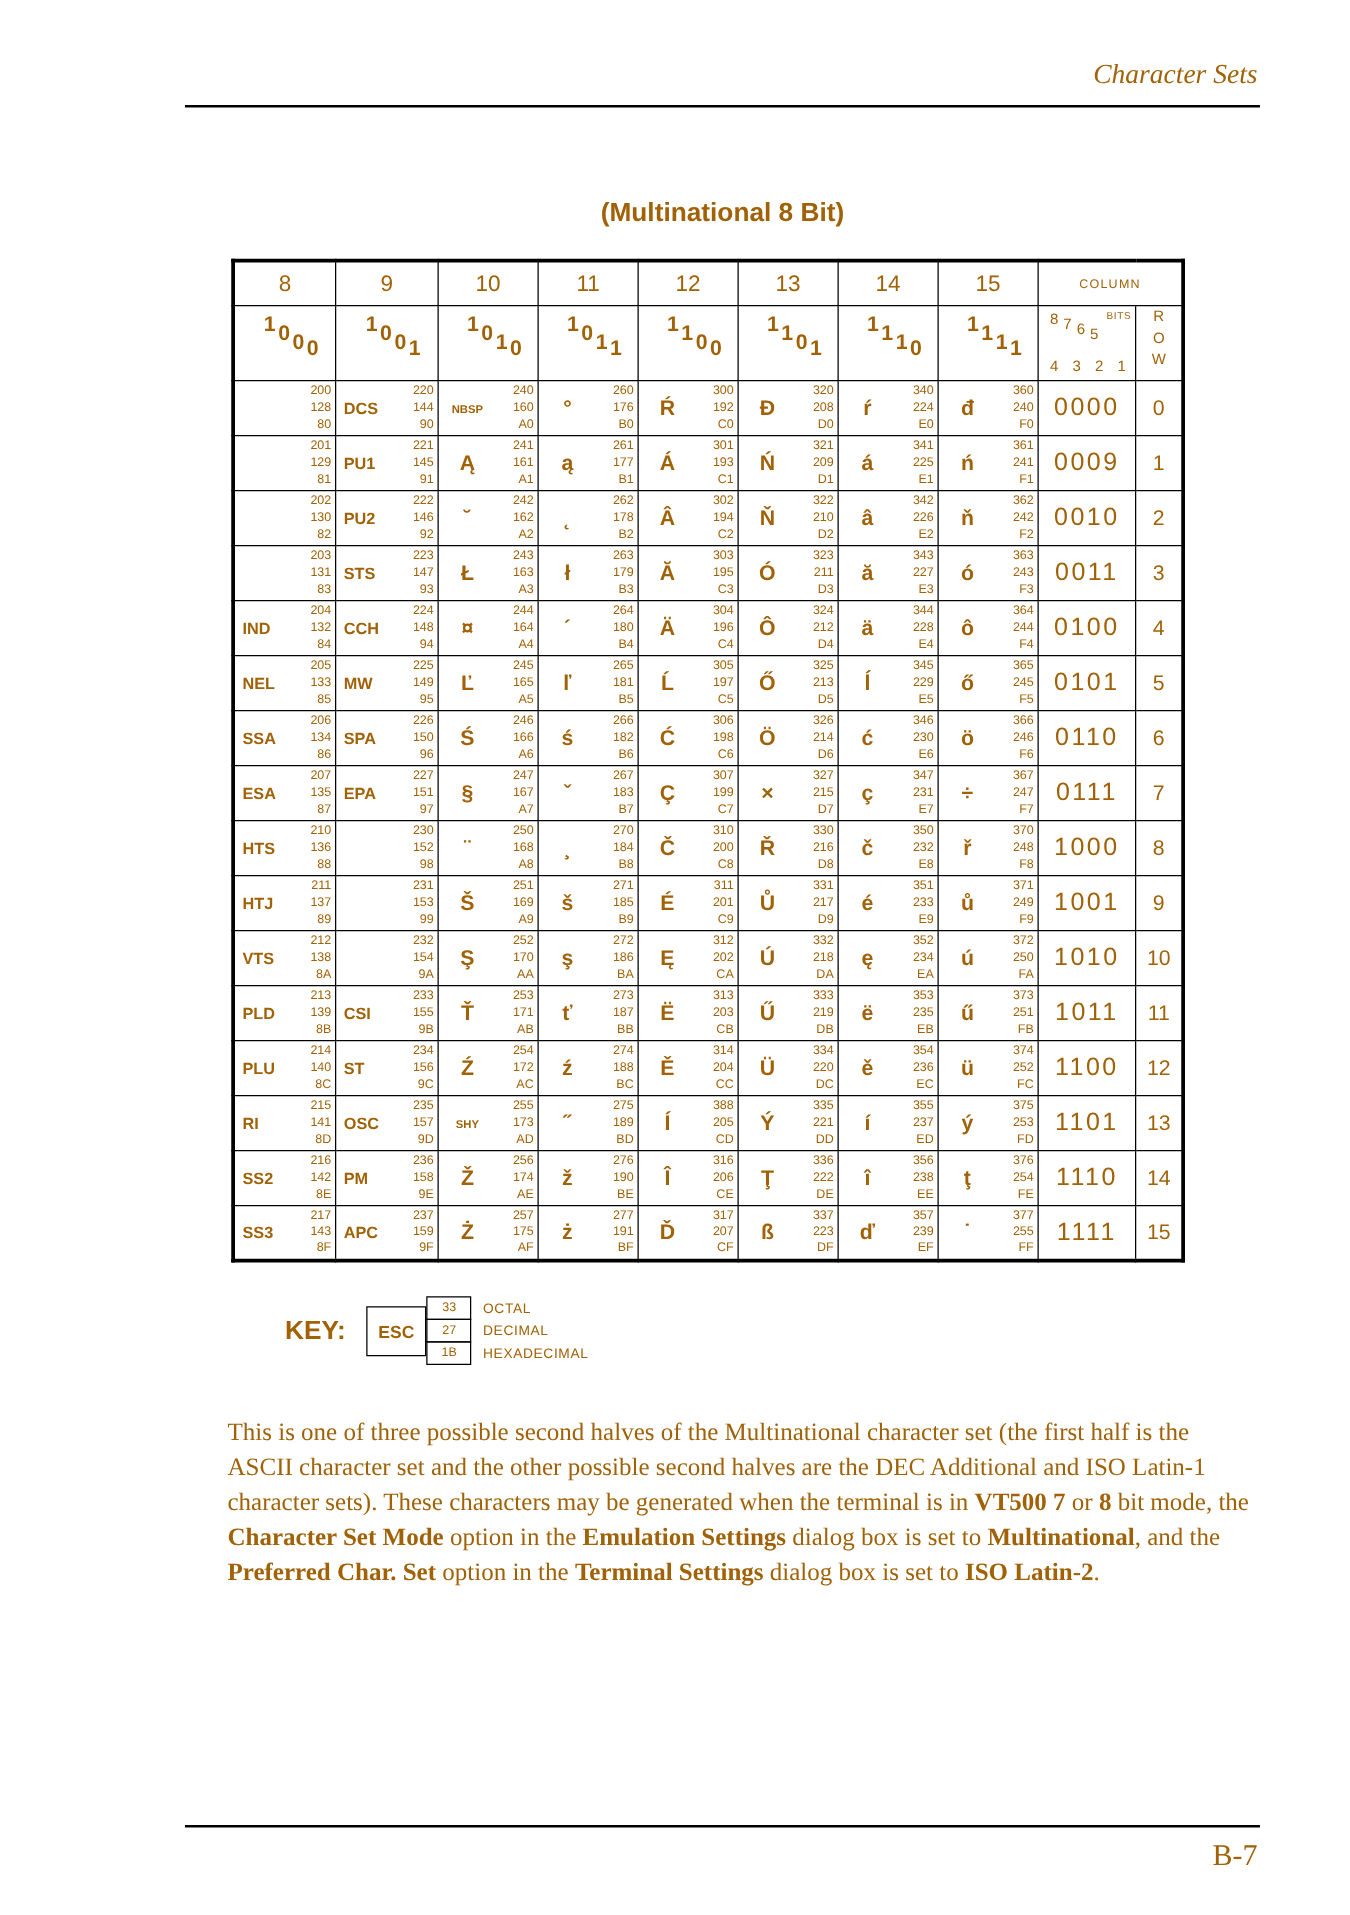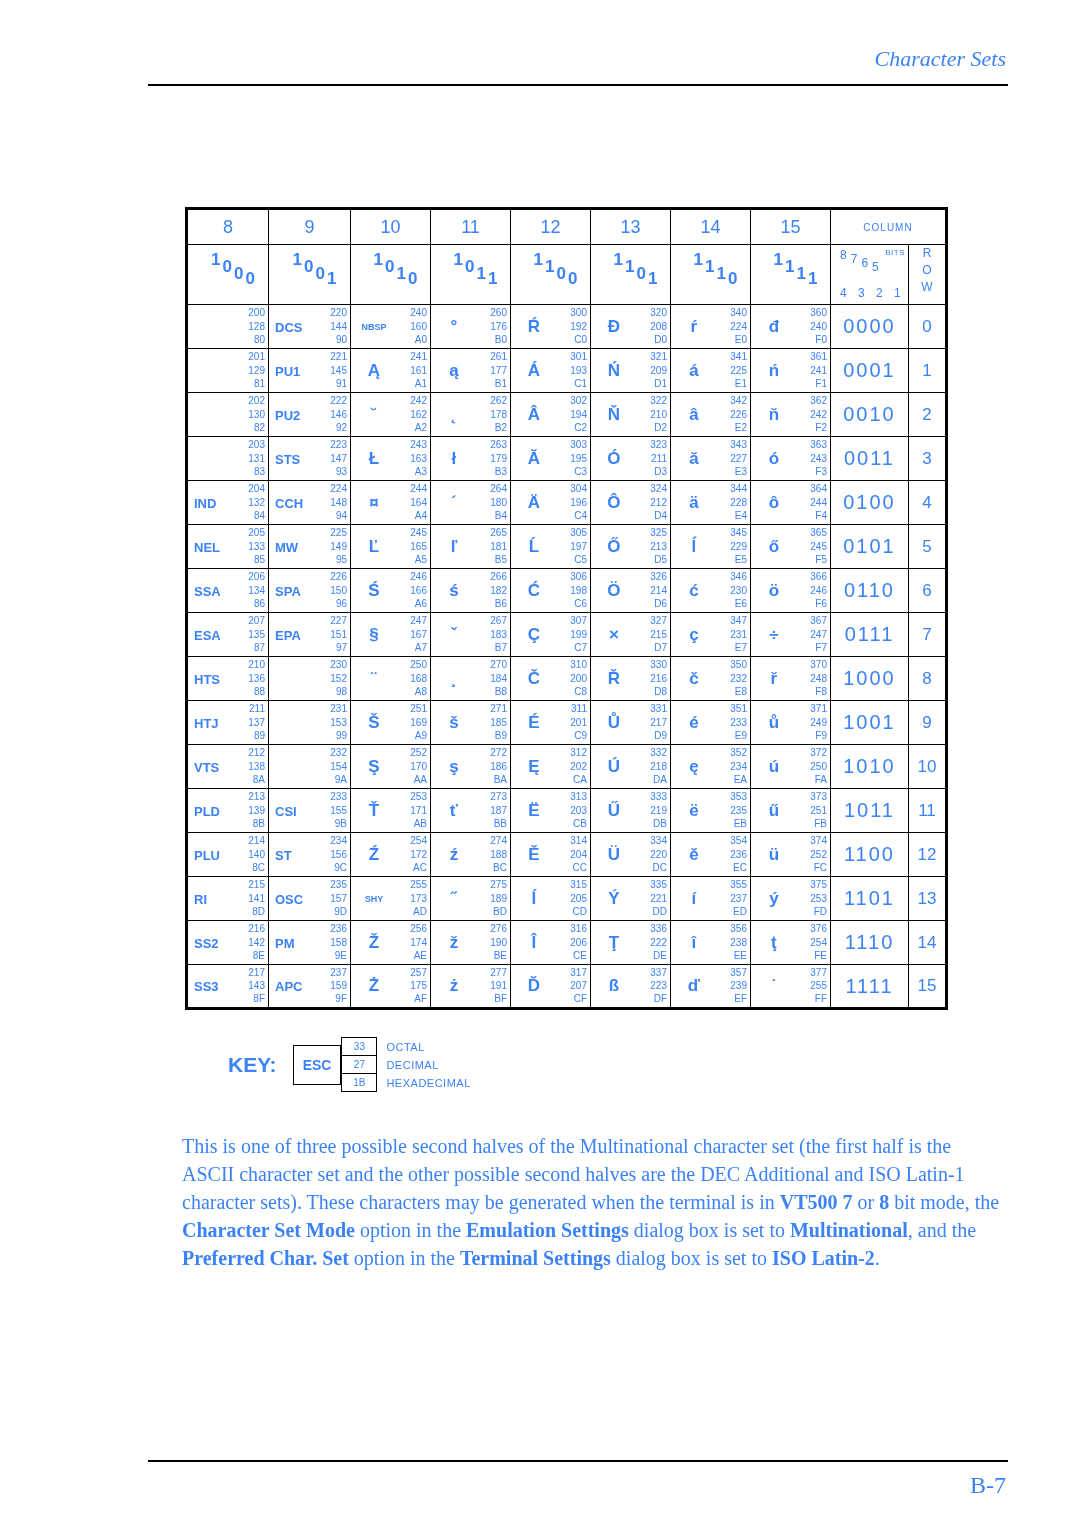--- a/index.html
+++ b/index.html
@@ -1,19 +1,19 @@
 <!DOCTYPE html>
 <html><head>
 <meta charset="utf-8">
 <style>
   * { margin:0; padding:0; box-sizing:border-box; }
   html,body { background:#e8e8e8; }
   .page {
     width:1080px; height:1532px; position:relative; margin:0 auto;
-    background:#ffffff; color:#3b82f6;
+    background:#ffffff; color:#a16207;
     font-family:"Liberation Serif","DejaVu Serif",serif;
     overflow:hidden;
   }
   
   .running-header-text {
     position:absolute; top:46px; right:74px;
     font-style:italic; font-size:22px;
   }
   .rule-top { position:absolute; top:84px; left:148px; width:860px; border-top:2px solid #000; }
 
@@ -104,20 +104,21 @@
   .page-number { position:absolute; top:1472px; right:74px; font-size:24px; }
 </style>
 </head>
 <body>
 
 <div class="page">
 
   <span class="running-header-text">Character Sets</span>
   <div class="rule-top"></div>
 
+  <div class="page-subtitle">(Multinational 8 Bit)</div>
 
   <table class="charset-table">
     <colgroup>
       <col style="width:82px">
         <col style="width:82px">
       <col style="width:80px">
         <col style="width:80px">
         <col style="width:80px">
       <col style="width:80px">
         <col style="width:80px">
@@ -268,21 +269,21 @@
             <span class="num oct">341</span>
             <span class="num dec">225</span>
             <span class="num hex">E1</span>
           </td>
           <td class="cell glyph-cell">
             <span class="glyph">ń</span>
             <span class="num oct">361</span>
             <span class="num dec">241</span>
             <span class="num hex">F1</span>
           </td>
-          <td class="cell binary-cell">0001</td>
+          <td class="cell binary-cell">0009</td>
           <td class="cell rownum-cell">1</td>
         </tr>
         <tr class="char-row">
           <td class="cell ctrl-cell">
             <span class="ctrl-name"></span>
             <span class="num oct">202</span>
             <span class="num dec">130</span>
             <span class="num hex">82</span>
           </td>
           <td class="cell ctrl-cell">
@@ -870,21 +871,21 @@
             <span class="num hex">AD</span>
           </td>
           <td class="cell glyph-cell">
             <span class="glyph">˝</span>
             <span class="num oct">275</span>
             <span class="num dec">189</span>
             <span class="num hex">BD</span>
           </td>
           <td class="cell glyph-cell">
             <span class="glyph">Í</span>
-            <span class="num oct">315</span>
+            <span class="num oct">388</span>
             <span class="num dec">205</span>
             <span class="num hex">CD</span>
           </td>
           <td class="cell glyph-cell">
             <span class="glyph">Ý</span>
             <span class="num oct">335</span>
             <span class="num dec">221</span>
             <span class="num hex">DD</span>
           </td>
           <td class="cell glyph-cell">

